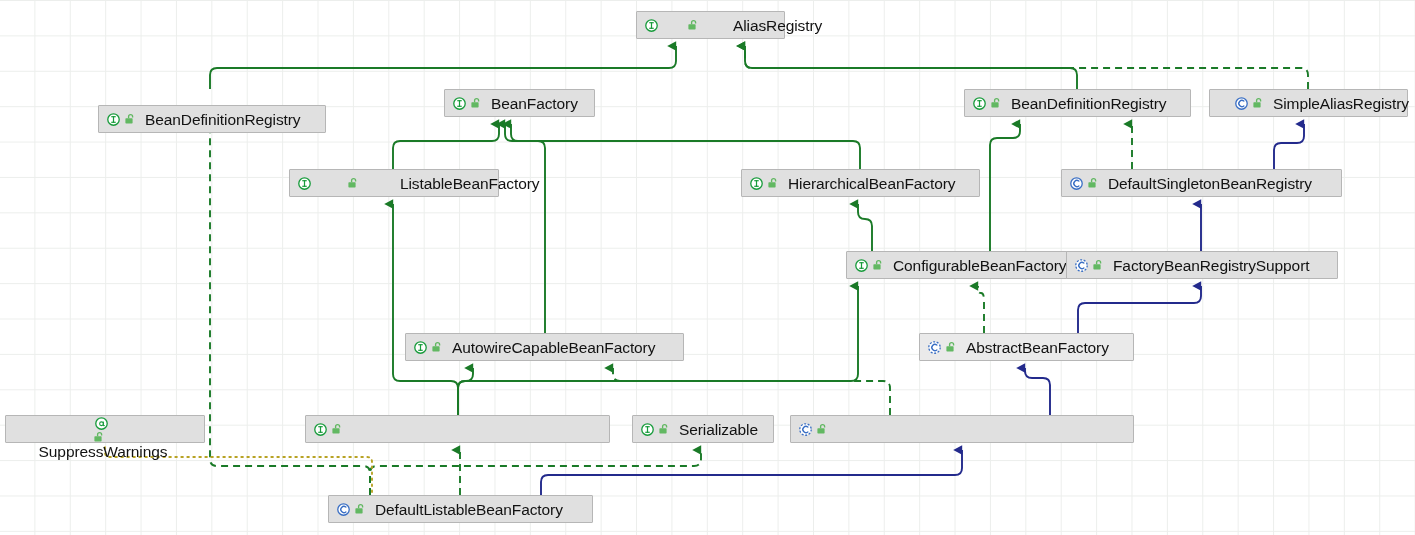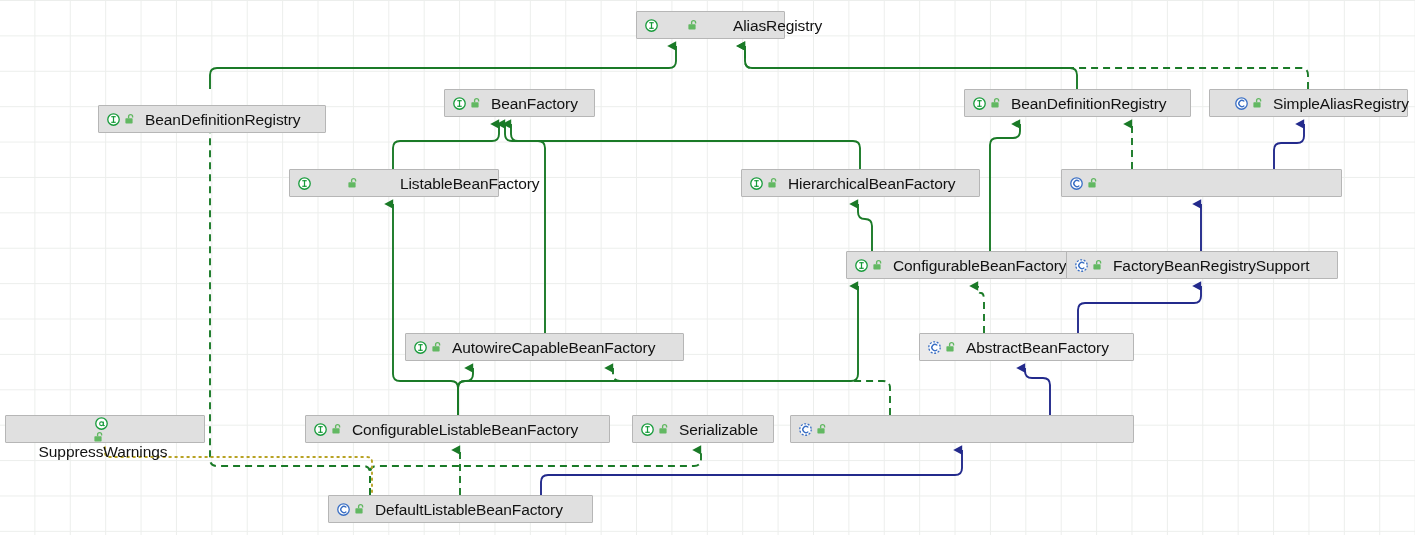--- a/index.html
+++ b/index.html
@@ -246,20 +246,21 @@
             <circle cx="8" cy="8" r="6.1" fill="#ffffff" stroke="#3a6fc4" stroke-width="1.4"></circle>
             <path d="M10.5 5.4 A3.3 3.3 0 1 0 10.5 10.6" fill="none" stroke="#3a6fc4" stroke-width="1.5" stroke-linecap="round"></path>
           </svg>
         </span>
         <span class="lock">
           <svg class="glyph" viewBox="0 0 12 13">
             <path d="M4.6 5.2 L4.6 3.6 A2.0 2.0 0 0 1 8.6 3.6 L8.6 4.6" fill="none" stroke="#62b862" stroke-width="1.35"></path>
             <rect x="1.4" y="5.2" width="7.2" height="5.3" rx="0.7" fill="#62b862"></rect>
           </svg>
         </span>
+        <span class="nm">DefaultSingletonBeanRegistry</span>
       </div>
       <div class="node" style="left: 798px; top: 251px; width: 249px; margin-left: 48px;">
         <span class="ic">
           <svg class="glyph" viewBox="0 0 16 16">
             <circle cx="8" cy="8" r="6.1" fill="#ffffff" stroke="#179b3b" stroke-width="1.4"></circle>
             <rect x="5.6" y="4.4" width="4.8" height="1.25" fill="#179b3b"></rect>
             <rect x="7.35" y="4.4" width="1.3" height="7.2" fill="#179b3b"></rect>
             <rect x="5.6" y="10.35" width="4.8" height="1.25" fill="#179b3b"></rect>
           </svg>
         </span>
@@ -342,21 +343,20 @@
             <rect x="7.35" y="4.4" width="1.3" height="7.2" fill="#179b3b"></rect>
             <rect x="5.6" y="10.35" width="4.8" height="1.25" fill="#179b3b"></rect>
           </svg>
         </span>
         <span class="lock">
           <svg class="glyph" viewBox="0 0 12 13">
             <path d="M4.6 5.2 L4.6 3.6 A2.0 2.0 0 0 1 8.6 3.6 L8.6 4.6" fill="none" stroke="#62b862" stroke-width="1.35"></path>
             <rect x="1.4" y="5.2" width="7.2" height="5.3" rx="0.7" fill="#62b862"></rect>
           </svg>
         </span>
-        <span class="nm">ConfigurableListableBeanFactory</span>
       </div>
       <div class="node" style="left: 632px; top: 415px; width: 142px;">
         <span class="ic">
           <svg class="glyph" viewBox="0 0 16 16">
             <circle cx="8" cy="8" r="6.1" fill="#ffffff" stroke="#179b3b" stroke-width="1.4"></circle>
             <rect x="5.6" y="4.4" width="4.8" height="1.25" fill="#179b3b"></rect>
             <rect x="7.35" y="4.4" width="1.3" height="7.2" fill="#179b3b"></rect>
             <rect x="5.6" y="10.35" width="4.8" height="1.25" fill="#179b3b"></rect>
           </svg>
         </span>

